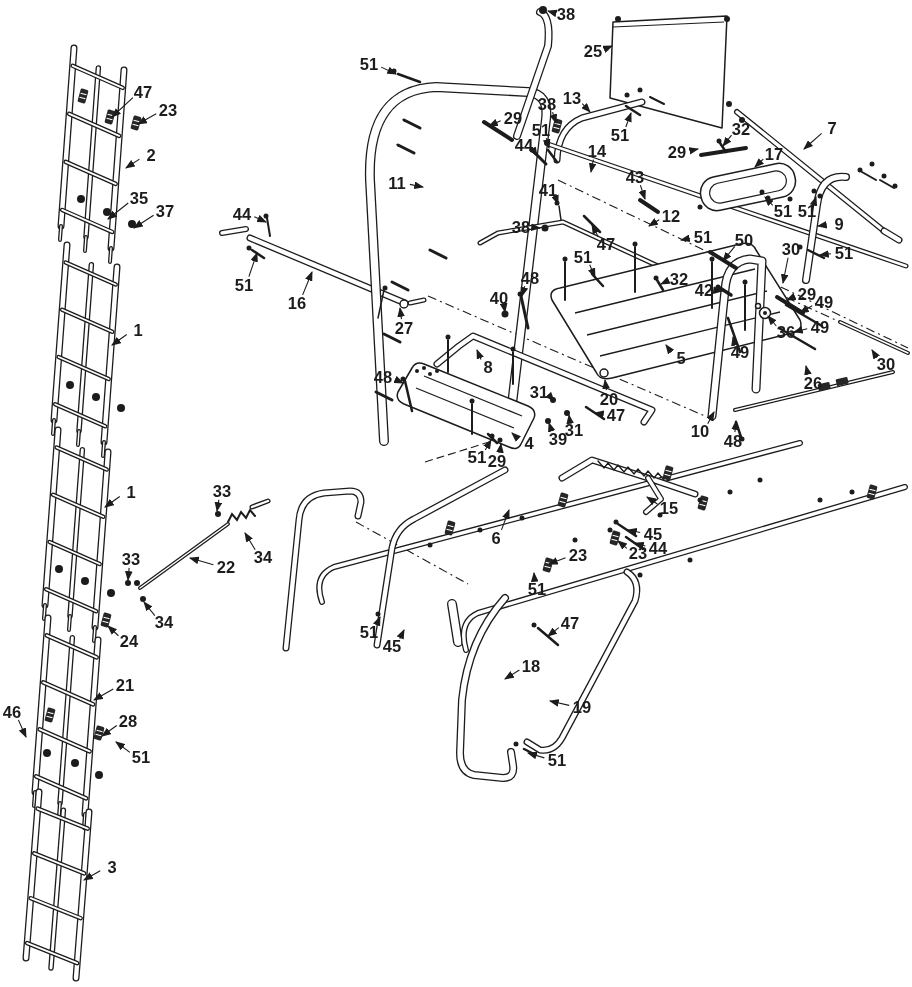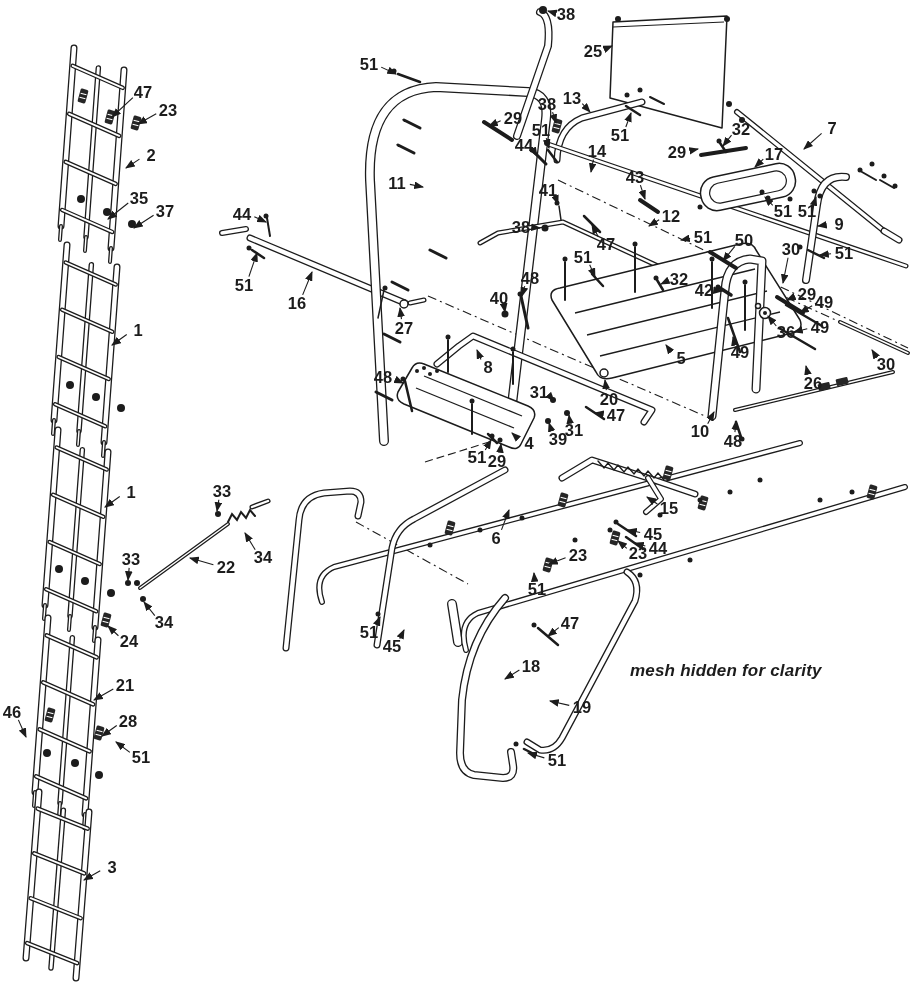--- a/index.html
+++ b/index.html
@@ -571,14 +571,13 @@
         <line x1="569.2226615698538" y1="705.3414031845483" x2="550" y2="701" stroke="#1c1c1c" stroke-width="1.1" marker-end="url(#arw)"></line>
         <text x="582" y="712.5" text-anchor="middle" class="co">19</text>
         <line x1="544.3629312885473" y1="757.888235202065" x2="528" y2="753" stroke="#1c1c1c" stroke-width="1.1" marker-end="url(#arw)"></line>
         <text x="557" y="765.5" text-anchor="middle" class="co">51</text>
         <line x1="376.68772762715776" y1="624.7423550372987" x2="380" y2="617" stroke="#1c1c1c" stroke-width="1.1" marker-end="url(#arw)"></line>
         <text x="369" y="637.5" text-anchor="middle" class="co">51</text>
         <line x1="399.8" y1="638.8" x2="404" y2="630" stroke="#1c1c1c" stroke-width="1.1" marker-end="url(#arw)"></line>
         <text x="392" y="651.5" text-anchor="middle" class="co">45</text>
       </g>
   </svg>
-  <div class="note">mesh hidden for clarity</div>
 </div>
 
 </body></html>

